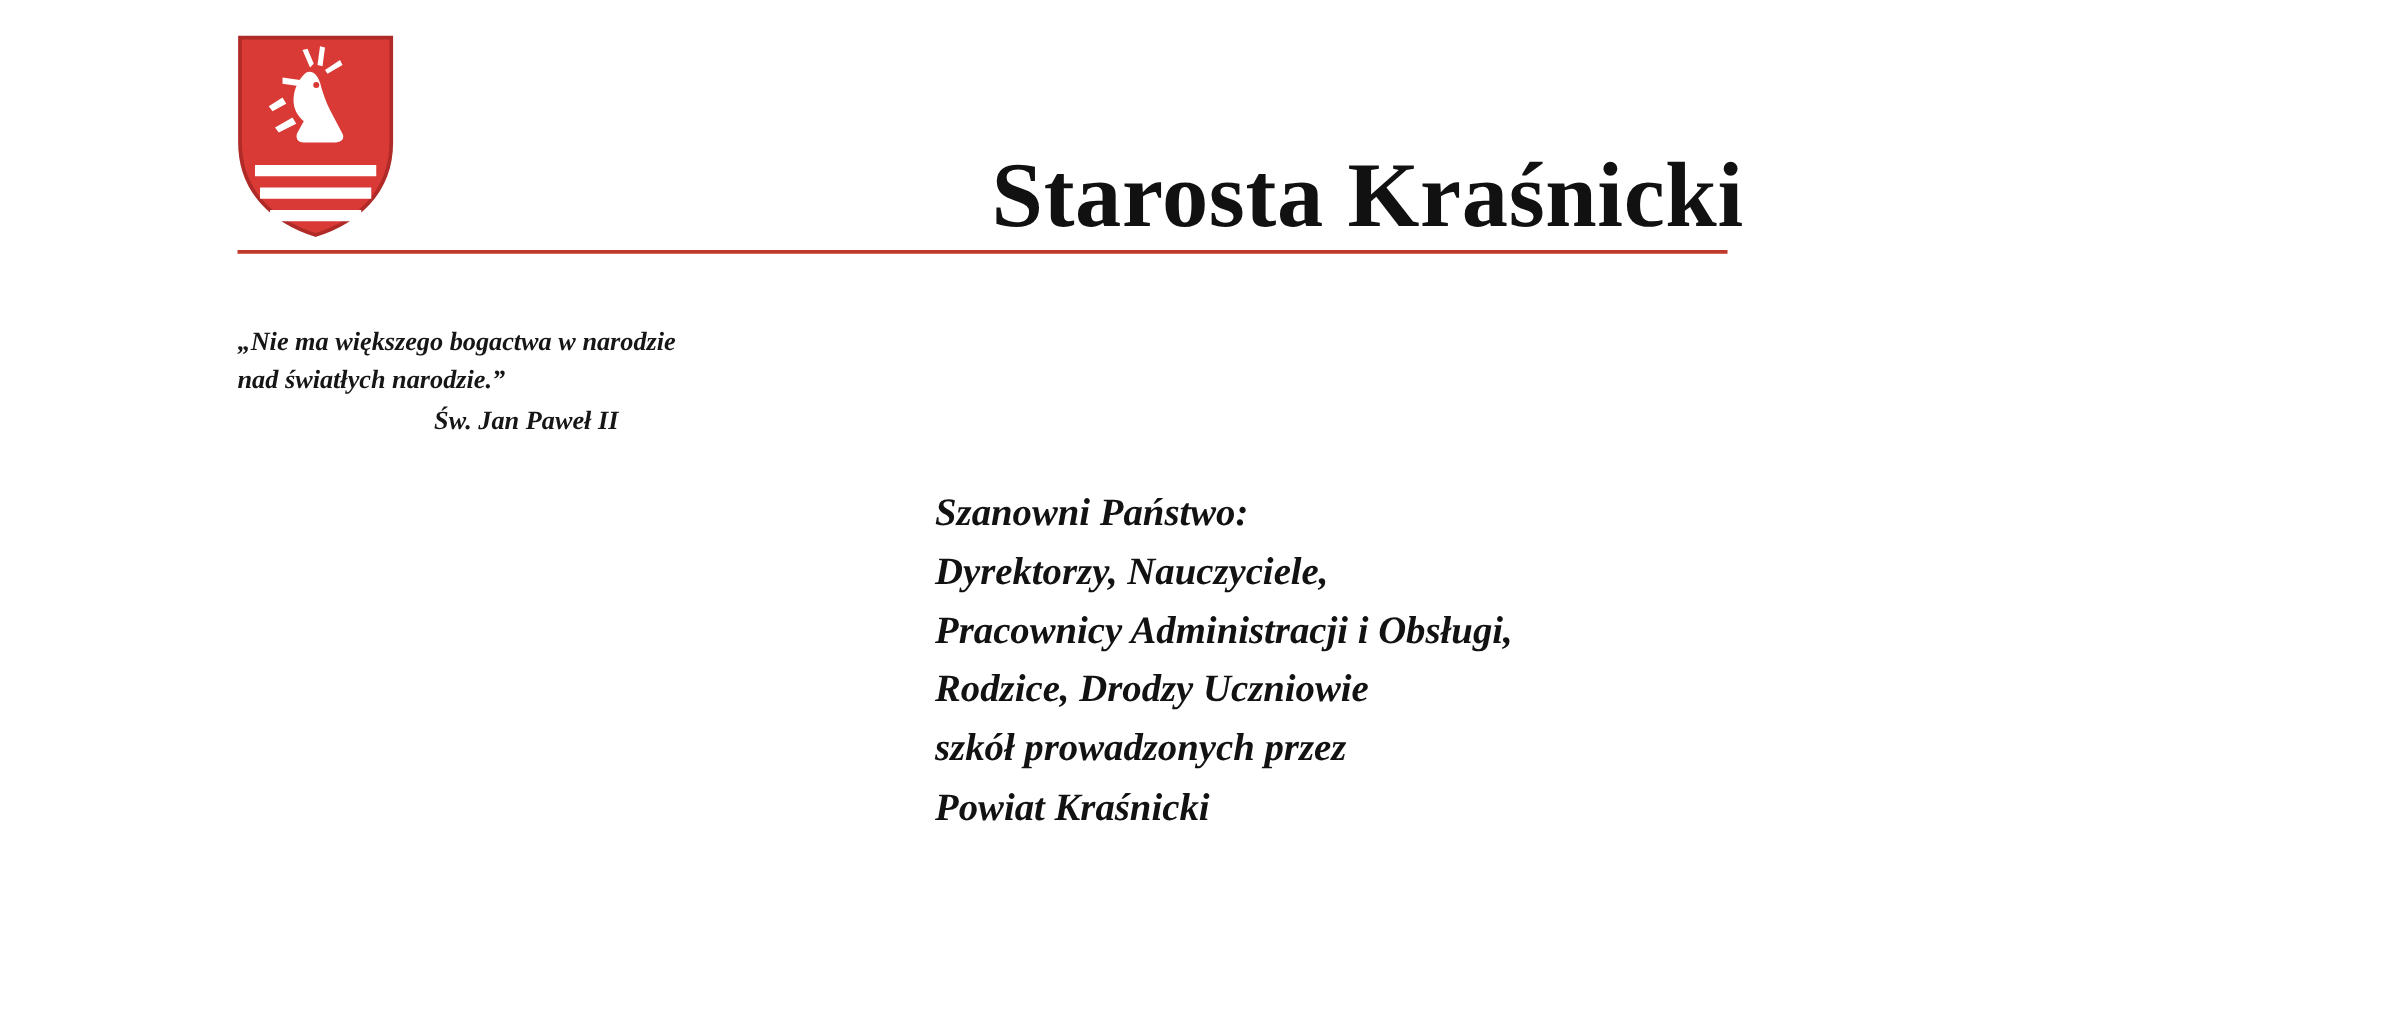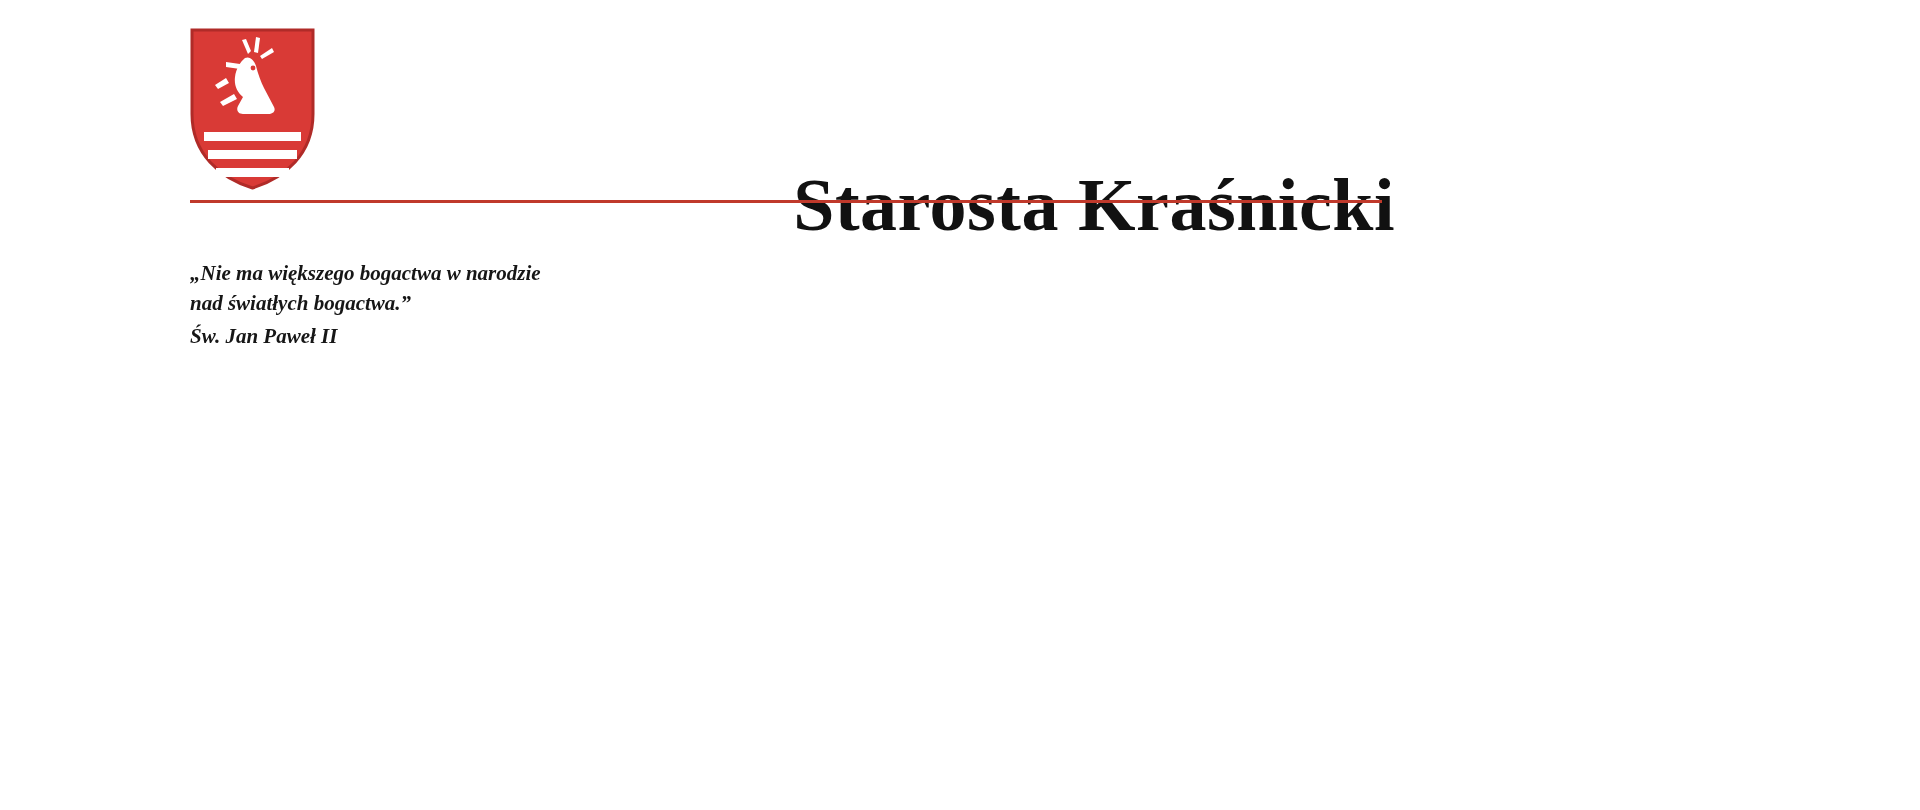--- a/index.html
+++ b/index.html
@@ -51,21 +51,20 @@
     top: 92px;
     width: 700px;
     text-align: right;
     font-family: "Liberation Serif", serif;
     font-size: 74px;
     font-weight: 700;
     letter-spacing: 0.5px;
     line-height: 1;
     color: #111111;
     white-space: nowrap;
-    margin-top: 48px;
   }
 
   .header-rule {
     position: absolute;
     left: 190px;
     top: 200px;
     width: 1192px;
     height: 3px;
     background: #c0392b;
   }
@@ -83,21 +82,21 @@
     line-height: 1.45;
     color: #161616;
     margin-top: 10px;
   }
   .quote .line {
     display: block;
     white-space: nowrap;
   }
   .quote .attrib {
     display: block;
-    text-align: left;
+    text-align: center;
     padding-right: 8px;
     margin-top: 2px;
     white-space: nowrap;
   }
 
   
   .addressee {
     position: absolute;
     left: 748px;
     top: 386px;
@@ -142,18 +141,26 @@
       </svg>
     </div>
 
     <div class="office-title">Starosta Kraśnicki</div>
   </div>
 
   <div class="header-rule"></div>
 
   <div class="quote">
     <span class="line">„Nie ma większego bogactwa w narodzie</span>
-    <span class="line">nad światłych bogactwa.”</span>
+    <span class="line">nad światłych narodzie.”</span>
     <span class="attrib">Św. Jan Paweł II</span>
   </div>
 
+  <div class="addressee">
+    <span class="line">Szanowni Państwo:</span>
+    <span class="line">Dyrektorzy, Nauczyciele,</span>
+    <span class="line">Pracownicy Administracji i Obsługi,</span>
+    <span class="line">Rodzice, Drodzy Uczniowie</span>
+    <span class="line">szkół prowadzonych przez</span>
+    <span class="line">Powiat Kraśnicki</span>
+  </div>
 
 </div>
 
 </body></html>

